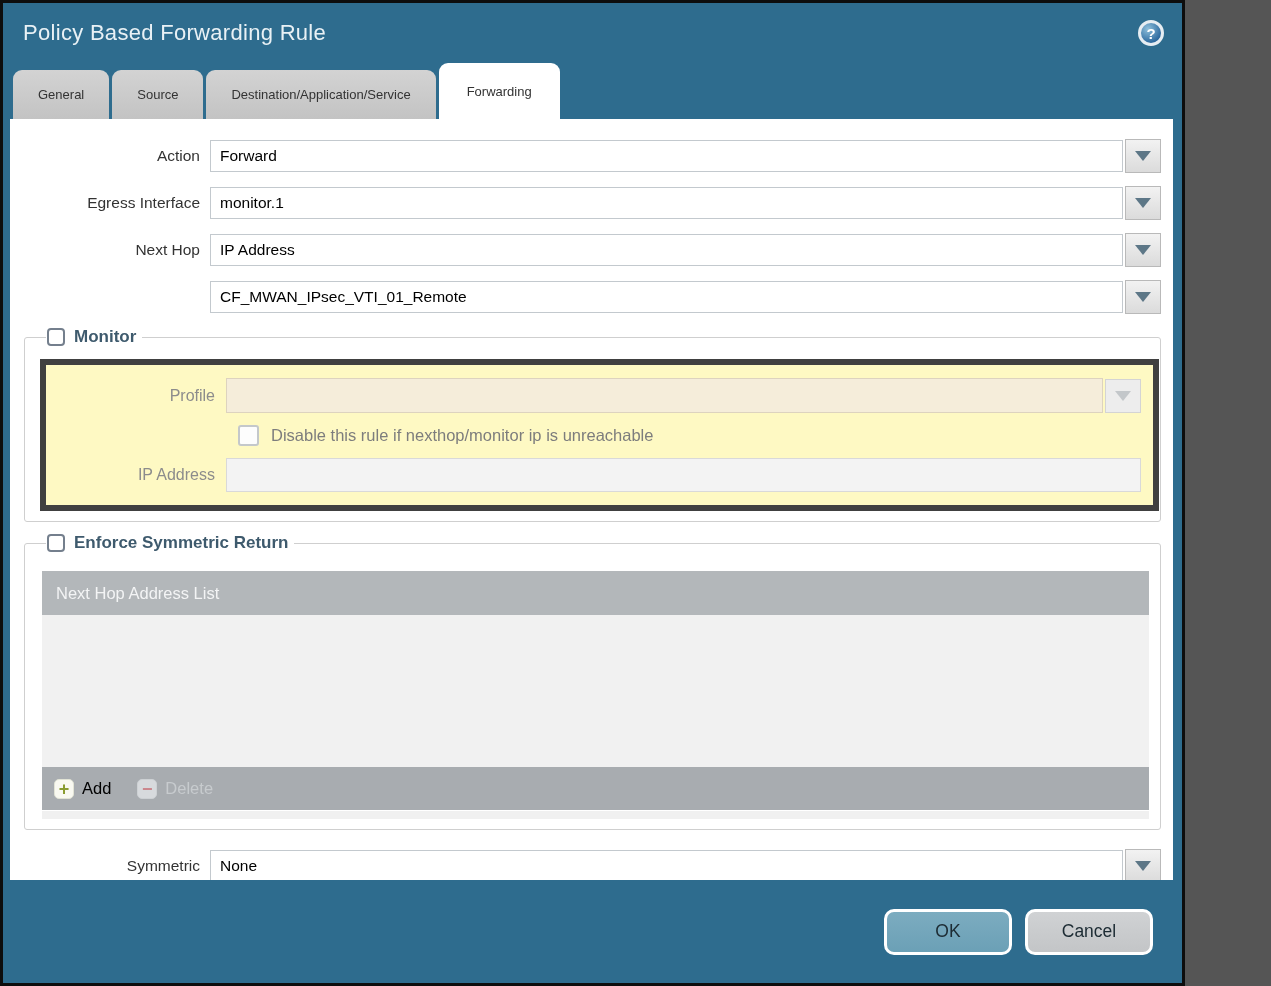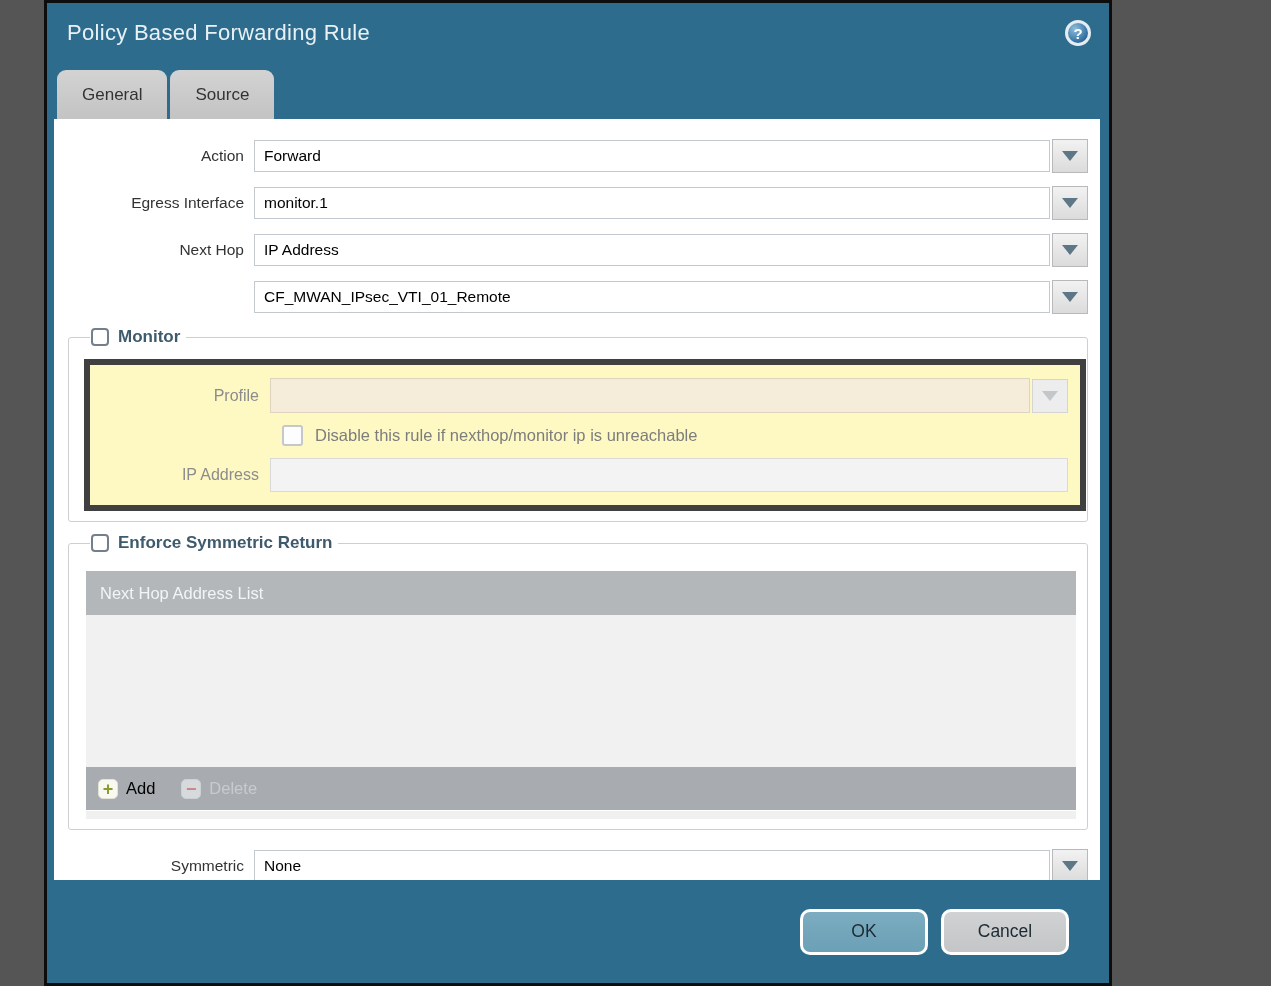--- a/index.html
+++ b/index.html
@@ -1,25 +1,24 @@
 <!DOCTYPE html>
 <html><head>
 <meta charset="utf-8">
 <style>
   * { box-sizing: border-box; margin: 0; padding: 0; }
   html,body { background:#555; }
   body { font-family: "Liberation Sans", sans-serif; }
 
   .dialog {
-    width: 1068px; height: 986px;
+    width: 1185px; height: 986px;
     background: #2e6c8e;
     border: 3px solid #0d0d0d;
     display: flex; flex-direction: column;
     position: relative;
-    margin-left: 44px;
   }
 
   
   .titlebar {
     height: 60px; flex: none;
     display: flex; align-items: center; justify-content: space-between;
     padding: 0 18px 0 20px;
   }
   .title {
     color: #e9f1f5; font-size: 22px; font-weight: 400; letter-spacing: .3px;
@@ -39,21 +38,21 @@
     display: flex; align-items: flex-end;
     padding-left: 10px;
   }
   .tab {
     background: linear-gradient(#d3d3d3, #c3c3c3);
     border-radius: 9px 9px 0 0;
     margin-right: 3px;
     padding: 0 25px;
     height: 49px;
     display: flex; align-items: center;
-    font-size: 17px; color: #333;
+    font-size: 13px; color: #333;
     cursor: pointer;
   }
   .tab.active {
     background: #fff; height: 56px;
     padding: 0 28px;
   }
 
   
   .content {
     background: #fff;
@@ -160,21 +159,21 @@
   .tbtn.disabled .tbtn-label { color: #c7cbce; }
   .icon-del { background: #d7dadd; border: 1px solid #cdd1d4; color: #cb868c; }
   .scrollstrip { height: 8px; background: #f0f0f0; margin: 1px 10px 0 2px; }
 
   .schedule-row { margin-top: 19px; }
 
   
   .footer {
     height: 103px; flex: none;
     display: flex; align-items: center; justify-content: flex-end;
-    gap: 13px; padding-right: 40px;
+    gap: 13px; padding-right: 29px;
   }
   .btn {
     width: 128px; height: 46px;
     border: 3px solid #fff; border-radius: 10px;
     font-size: 17.5px; color: #1c2b33;
     display: flex; align-items: center; justify-content: center;
     cursor: pointer; font-family: "Liberation Sans", sans-serif;
   }
   .btn-ok { background: linear-gradient(#7cacc0, #6ba0b6); }
   .btn-cancel { background: linear-gradient(#d0d2d4, #c3c5c7); }
@@ -185,20 +184,22 @@
 <div class="dialog">
 
   <div class="titlebar">
     <div class="title">Policy Based Forwarding Rule</div>
     <div class="help">?</div>
   </div>
 
   <div class="tabs">
     <div class="tab">General</div>
     <div class="tab">Source</div>
+    <div class="tab">Destination/Application/Service</div>
+    <div class="tab active">Forwarding</div>
   </div>
 
   <div class="content">
 
     <div class="frow">
       <div class="flabel">Action</div>
       <div class="finput">Forward</div>
       <div class="ddbtn">
           <span class="arrow"></span>
         </div>

